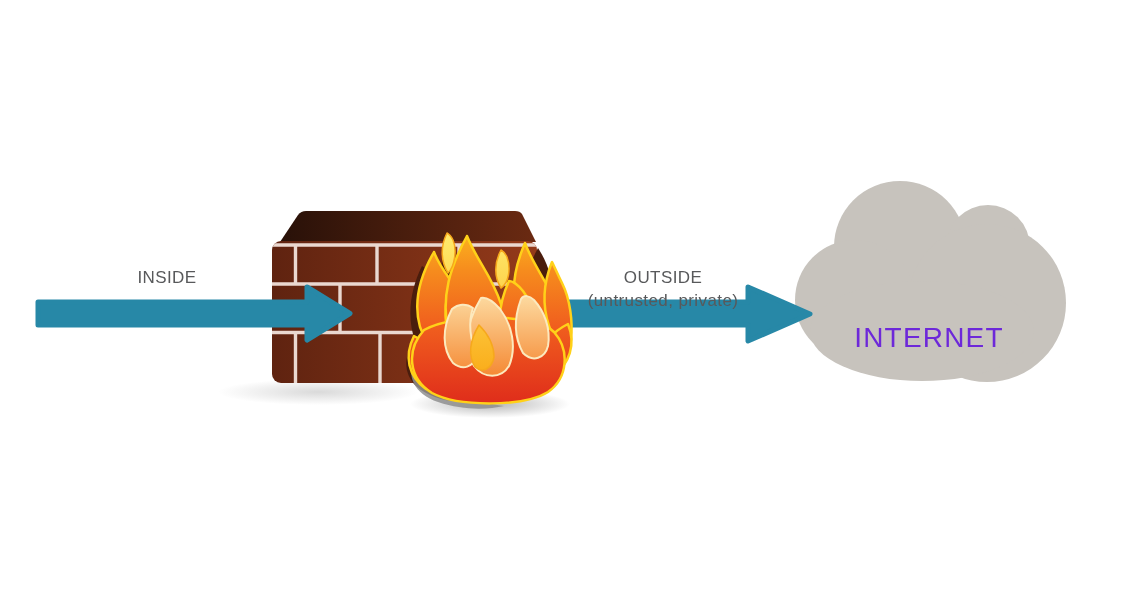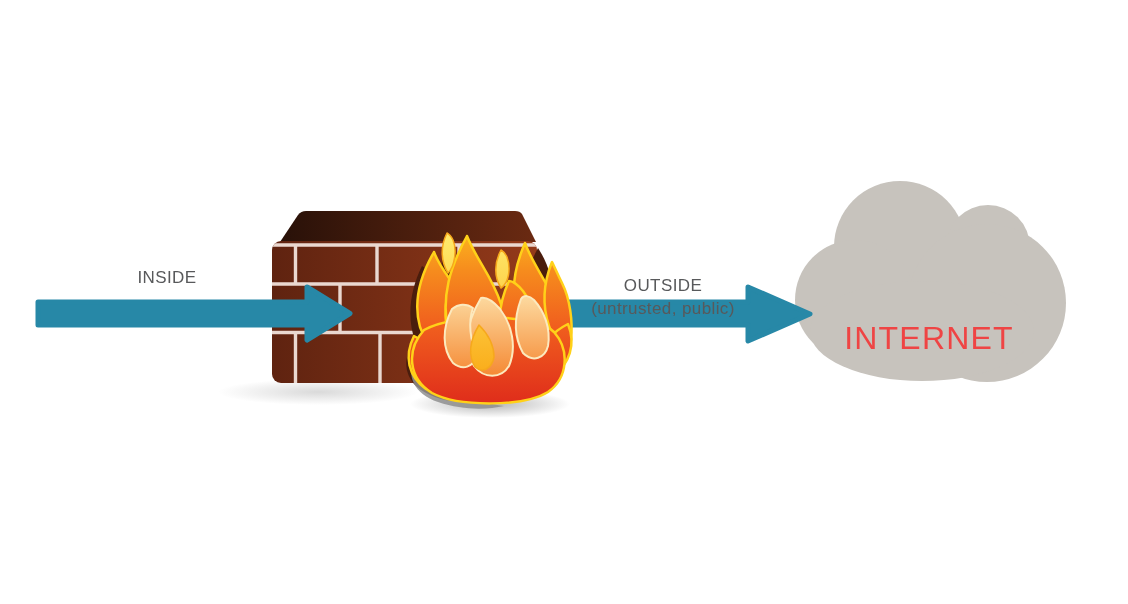--- a/index.html
+++ b/index.html
@@ -7,24 +7,24 @@
     position:relative; width:1128px; height:604px;
     background:#FFFFFF; overflow:hidden;
     font-family:"Liberation Sans", sans-serif;
   }
   .stage svg { position:absolute; left:0; top:0; }
   .label {
     position:absolute; text-align:center; color:#58595B;
     font-size:17px; line-height:23px; letter-spacing:.4px;margin-top:29px;
   }
   .label-inside  { left:40px;  top:237px; width:254px; }
-  .label-outside { left:545px; top:245px; width:236px; }
+  .label-outside { left:545px; top:237px; width:236px; }
   .label-internet{
     left:809px; top:292px; width:240px;
-    font-size:32px; line-height:34px; letter-spacing:1.2px; color:#ef4444;
+    font-size:28px; line-height:34px; letter-spacing:1.2px; color:#6d28d9;
   }
   .arrow-shape { stroke:#2788A7; stroke-width:5; stroke-linejoin:round; }
   .mortar { fill:none; stroke-width:3.4; }
   .outer-flame { fill:url(#gOuter); stroke:#FFD119; stroke-width:2.5; stroke-linejoin:round; }
   .inner-flame { fill:url(#gInner); stroke:#FCE9BE; stroke-width:2; stroke-linejoin:round; }
   .yellow-flame{ fill:url(#gYellow); stroke:#F6A81C; stroke-width:1.5; stroke-linejoin:round; }
   .dark-flame  { fill:#4A1D0D; }
 </style>
 </head>
 <body>
@@ -123,18 +123,18 @@
       <path class="yellow-flame" d="M447,233 C440,247 441,262 448,273 C455,266 457,249 453,240 C451,236 449,234 447,233 Z"></path>
     </g>
   </svg>
 
   <div class="label label-inside">
     <div>INSIDE</div>
   </div>
 
   <div class="label label-outside">
     <div>OUTSIDE</div>
-    <div>(untrusted, public)</div>
+    <div>(untrusted, private)</div>
   </div>
 
   <div class="label label-internet">INTERNET</div>
 
 </div>
 
 </body></html>

